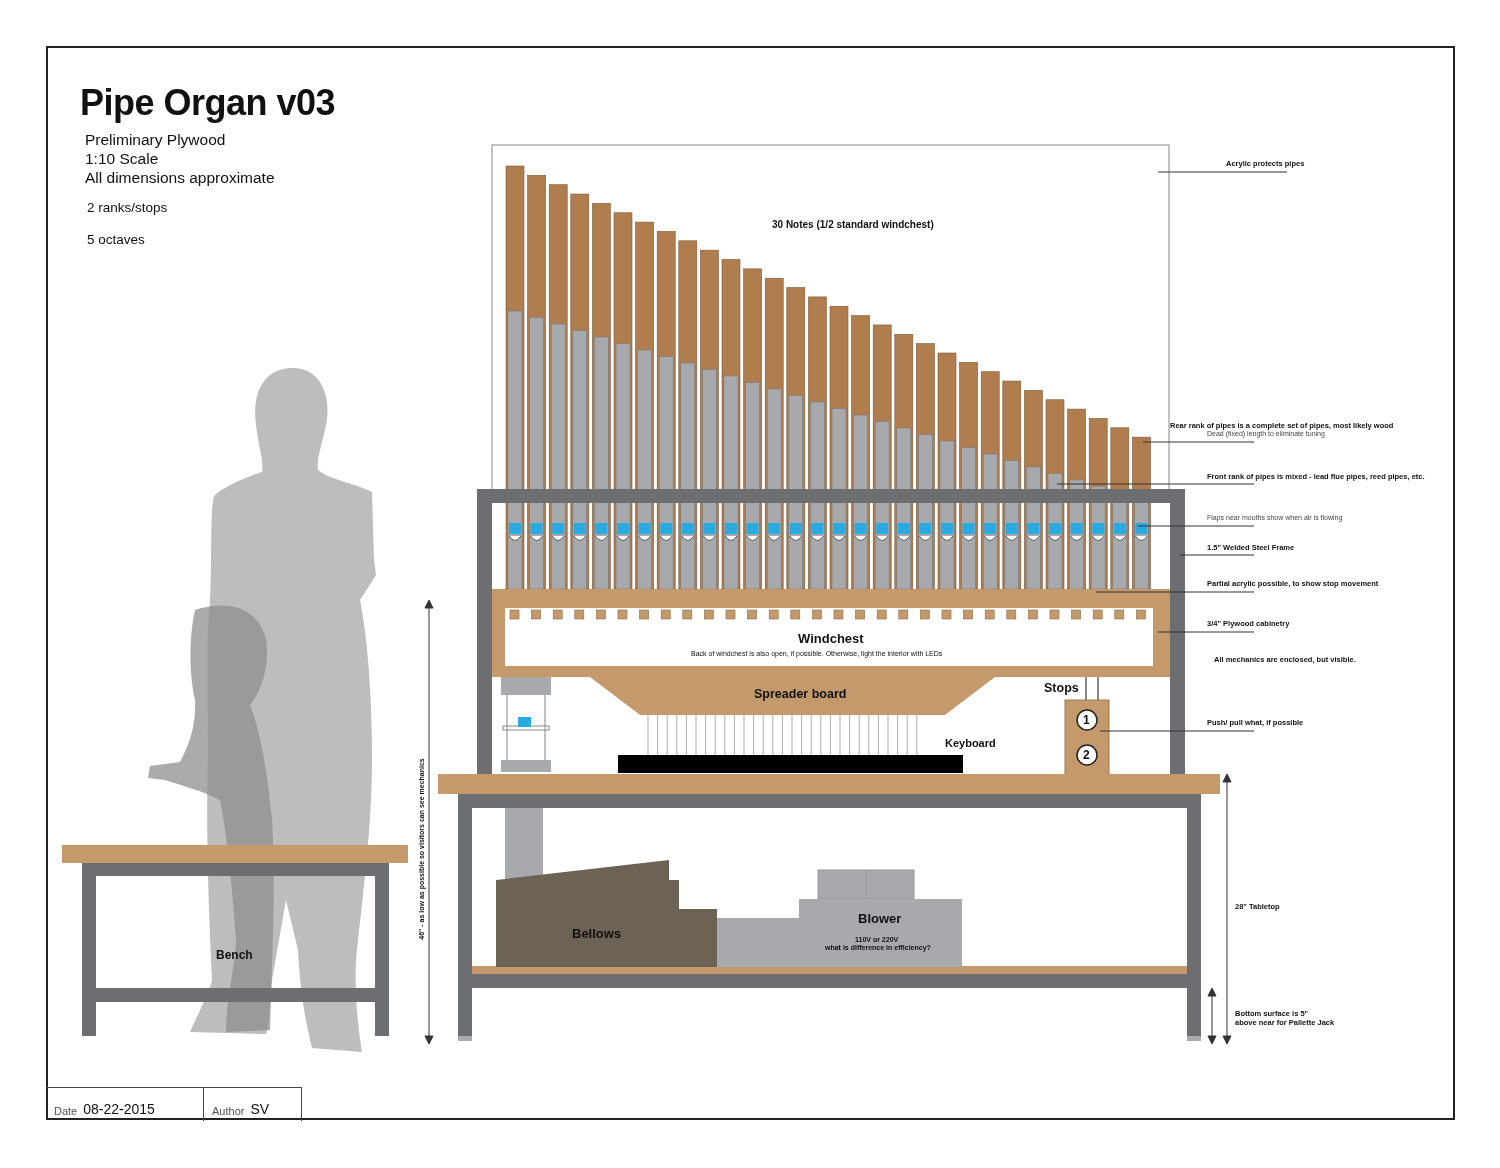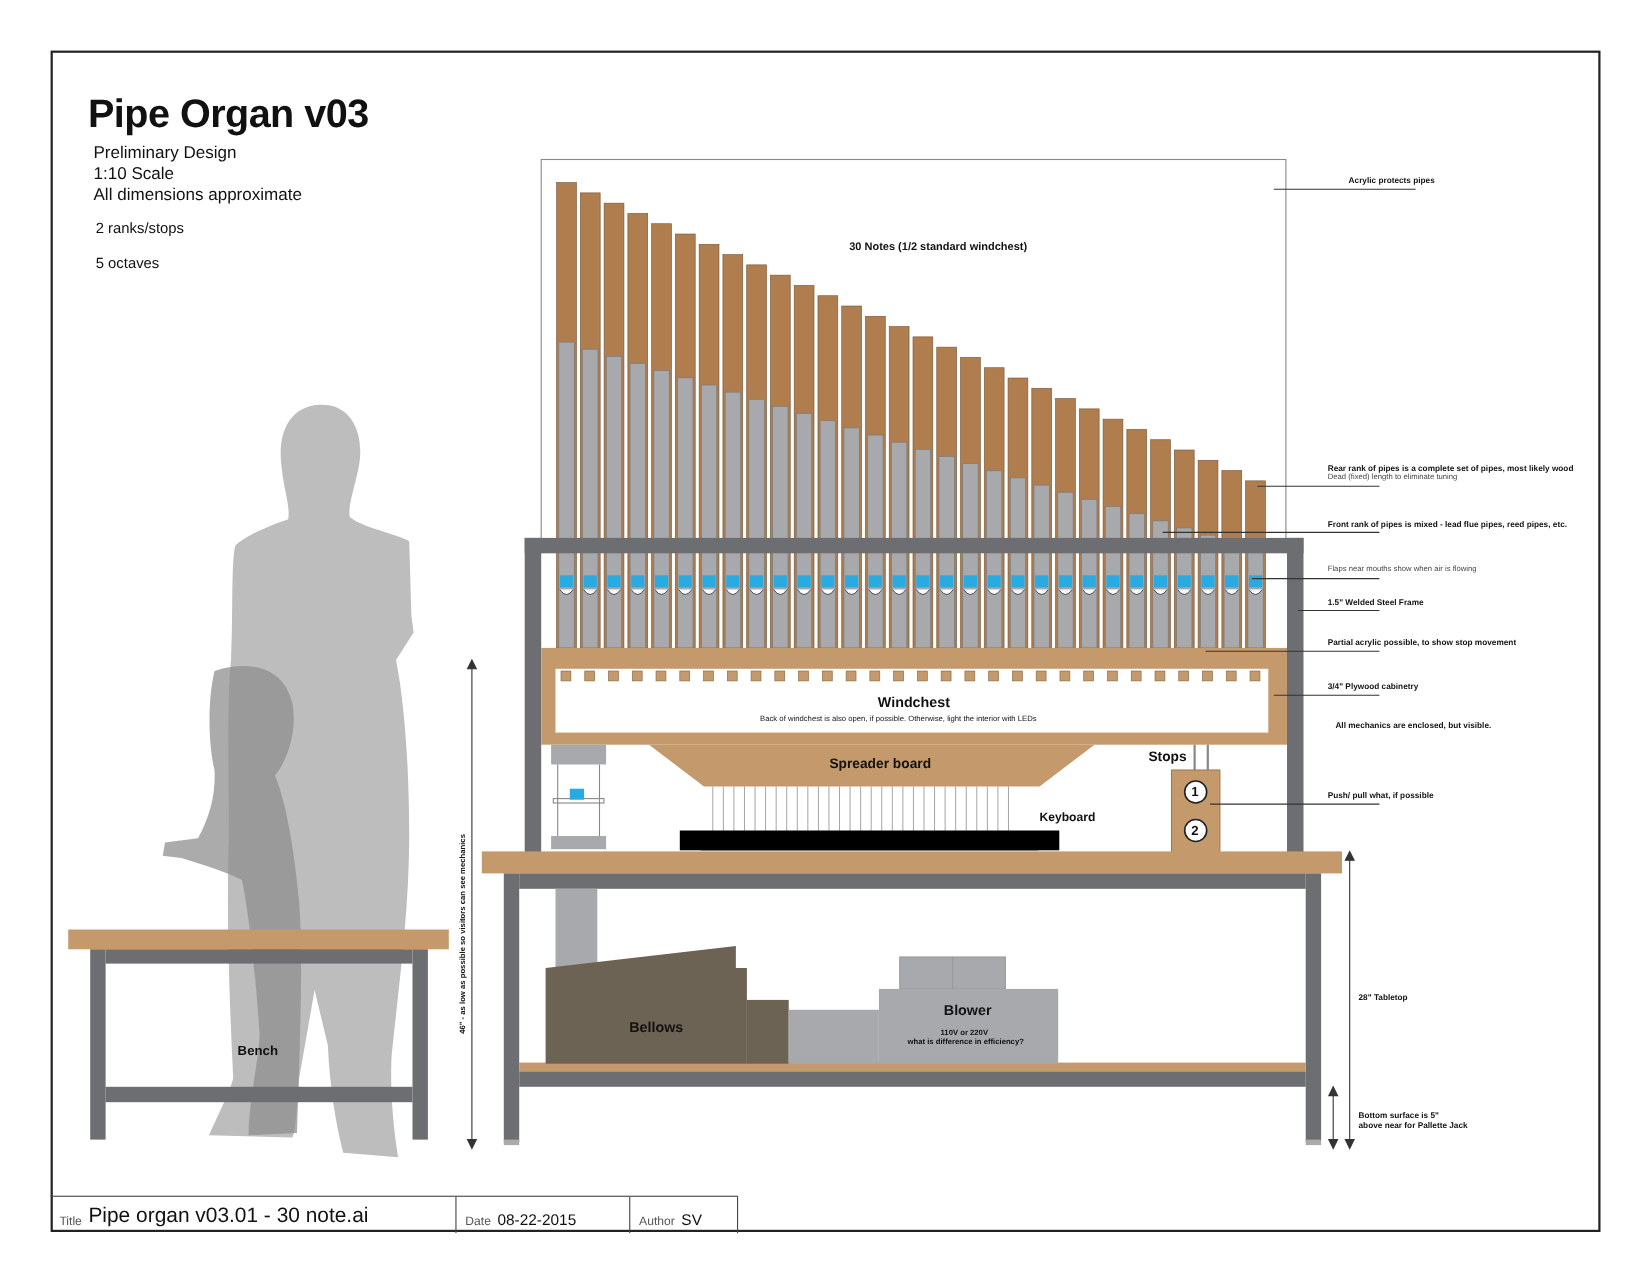--- a/index.html
+++ b/index.html
@@ -305,21 +305,21 @@
     <line x1="1057" y1="484" x2="1254" y2="484"></line>
     <line x1="1138" y1="526" x2="1254" y2="526"></line>
     <line x1="1180" y1="555" x2="1254" y2="555"></line>
     <line x1="1096" y1="592" x2="1254" y2="592"></line>
     <line x1="1158" y1="632" x2="1254" y2="632"></line>
     <line x1="1100" y1="731" x2="1254" y2="731"></line>
   </g>
 </svg>
 
 <div class="t title">Pipe Organ v03</div>
-<div class="t sub" style="top:130px">Preliminary Design</div>
+<div class="t sub" style="top:130px">Preliminary Plywood</div>
 <div class="t sub" style="top:149px">1:10 Scale</div>
 <div class="t sub" style="top:168px">All dimensions approximate</div>
 <div class="t sub" style="top:198px;left:87px;font-size:13.5px">2 ranks/stops</div>
 <div class="t sub" style="top:230px;left:87px;font-size:13.5px">5 octaves</div>
 
 <div class="t" style="left:772px;top:219px;font-size:10px;font-weight:bold">30 Notes (1/2 standard windchest)</div>
 <div class="t lbl" style="left:798px;top:631px">Windchest</div>
 <div class="t" style="left:691px;top:650px;font-size:7px">Back of windchest is also open, if possible.  Otherwise, light the interior with LEDs</div>
 <div class="t lbl" style="left:754px;top:687px;font-size:12.5px">Spreader board</div>
 <div class="t lbl" style="left:945px;top:737px;font-size:11px">Keyboard</div>
@@ -327,38 +327,34 @@
 <div class="t" style="left:1083px;top:713px;font-size:12px;font-weight:bold">1</div>
 <div class="t" style="left:1083px;top:748px;font-size:12px;font-weight:bold">2</div>
 <div class="t lbl" style="left:572px;top:926px;color:#111">Bellows</div>
 <div class="t lbl" style="left:858px;top:911px">Blower</div>
 <div class="t" style="left:855px;top:936px;font-size:7px;font-weight:bold">110V or 220V</div>
 <div class="t" style="left:825px;top:944px;font-size:7px;font-weight:bold">what is difference in efficiency?</div>
 <div class="t lbl" style="left:216px;top:948px;font-size:12px">Bench</div>
 <div class="t" style="left:421px;top:850px;font-size:7px;font-weight:bold;transform:rotate(-90deg);transform-origin:0 0;width:190px;text-align:center;left:418px;top:944px">46" - as low as possible so visitors can see mechanics</div>
 
 <div class="t note" style="left:1226px;top:159px">Acrylic protects pipes</div>
-<div class="t note" style="left:1207px;top:421px">Rear rank of pipes is a complete set of pipes, most likely wood</div>
+<div class="t note" style="left:1170px;top:421px">Rear rank of pipes is a complete set of pipes, most likely wood</div>
 <div class="t note2" style="left:1207px;top:430px">Dead (fixed) length to eliminate tuning</div>
 <div class="t note" style="left:1207px;top:472px">Front rank of pipes is mixed - lead flue pipes, reed pipes, etc.</div>
 <div class="t note2" style="left:1207px;top:514px">Flaps near mouths show when air is flowing</div>
 <div class="t note" style="left:1207px;top:543px">1.5" Welded Steel Frame</div>
 <div class="t note" style="left:1207px;top:579px">Partial acrylic possible, to show stop movement</div>
 <div class="t note" style="left:1207px;top:619px">3/4" Plywood cabinetry</div>
 <div class="t note" style="left:1214px;top:655px">All mechanics are enclosed, but visible.</div>
 <div class="t note" style="left:1207px;top:718px">Push/ pull what, if possible</div>
 <div class="t note" style="left:1235px;top:902px">28" Tabletop</div>
 <div class="t note" style="left:1235px;top:1009px">Bottom surface is 5"</div>
 <div class="t note" style="left:1235px;top:1018px">above near for Pallette Jack</div>
 
 <div class="titleblock">
-  <div class="tb-cell" style="width:369px;border-left:none">
-    <span class="tb-k">Title</span>
-    <span class="tb-v tb-big">Pipe organ v03.01 - 30 note.ai</span>
-  </div>
   <div class="tb-cell" style="width:158px">
     <span class="tb-k">Date</span>
     <span class="tb-v">08-22-2015</span>
   </div>
   <div class="tb-cell" style="width:98px">
     <span class="tb-k">Author</span>
     <span class="tb-v">SV</span>
   </div>
 </div>
 

